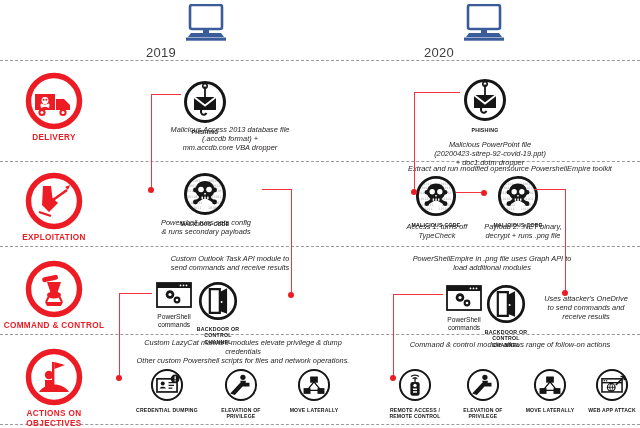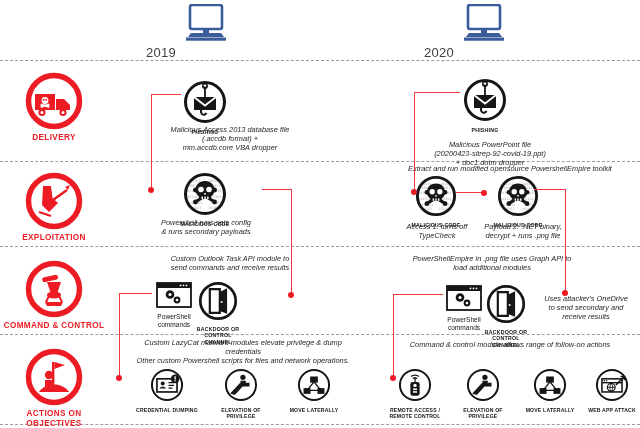--- a/index.html
+++ b/index.html
@@ -369,21 +369,21 @@
       <circle cx="26" cy="23" r="1.1" fill="#ffffff"></circle>
     </svg>
     <div class="cap">
       <span>BACKDOOR OR</span><br>
       <span>CONTROL CHANNEL</span>
     </div>
   </div>
 
   <div class="desc" style="left:536px;top:294px;width:100px">
     <span>Uses attacker's OneDrive</span><br>
-    <span>to send secondary and</span><br>
+    <span>to send commands and</span><br>
     <span>receive results</span>
   </div>
 
   <div class="desc" style="left:128px;top:338px;width:230px">
     <span>Custom LazyCat malware modules elevate privilege &amp; dump credentials</span><br>
     <span>Other custom Powershell scripts for files and network operations.</span>
   </div>
 
   <div class="actrow" style="left:136px;top:368px;gap:10px">
     <div class="act" style="width:62px">

